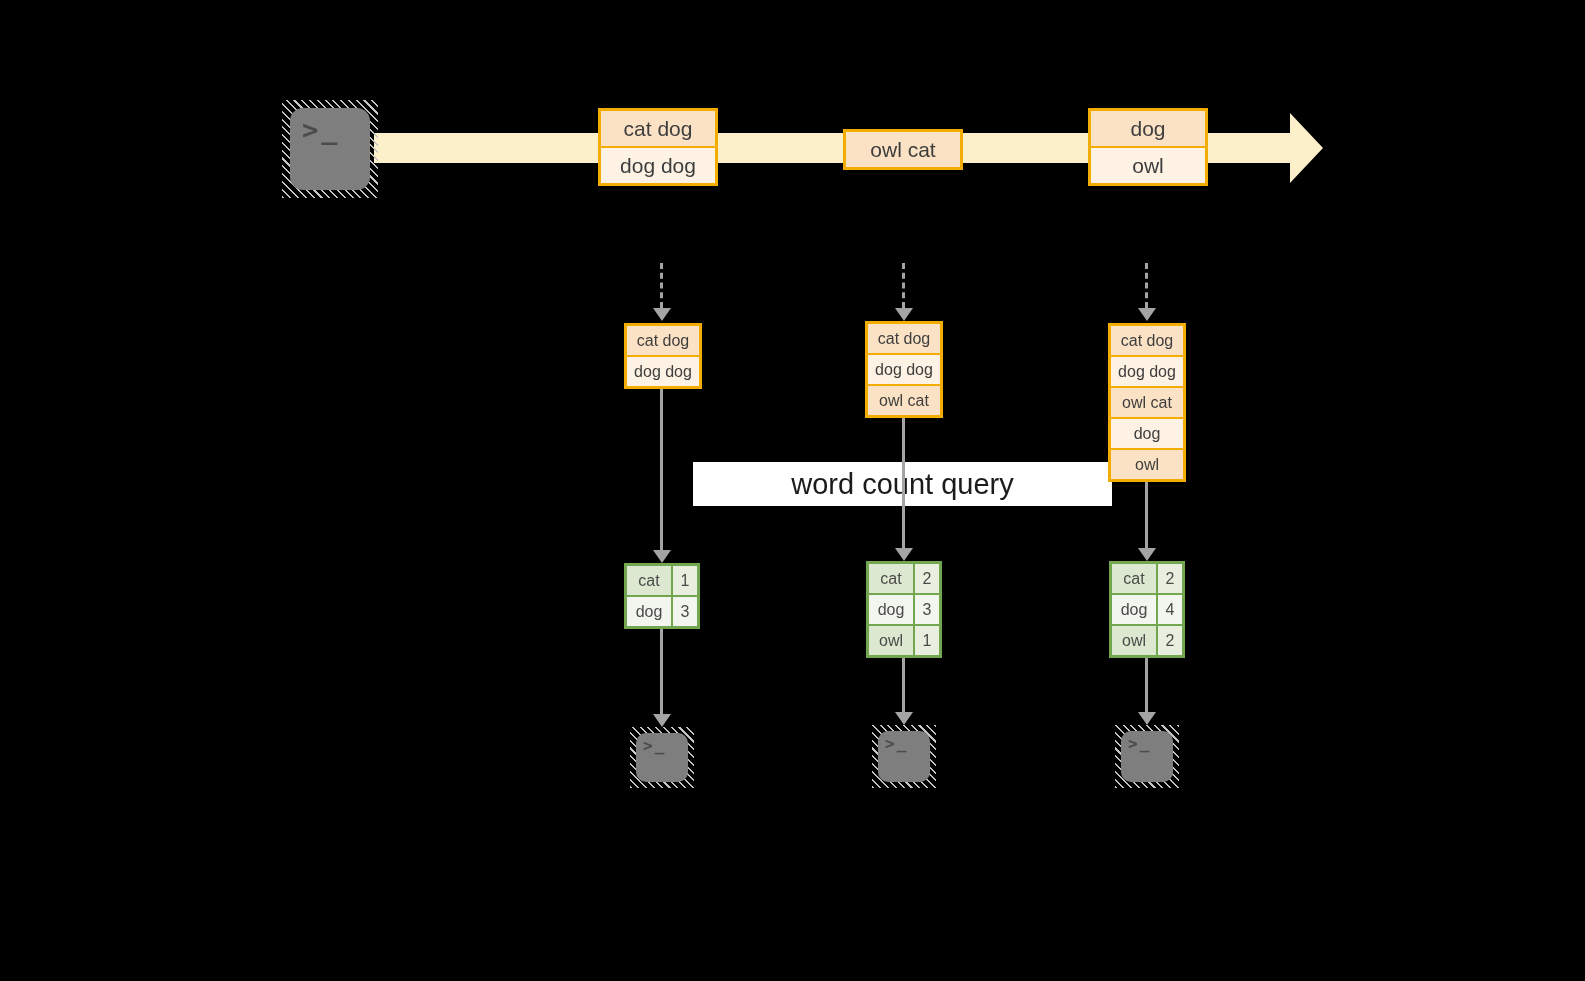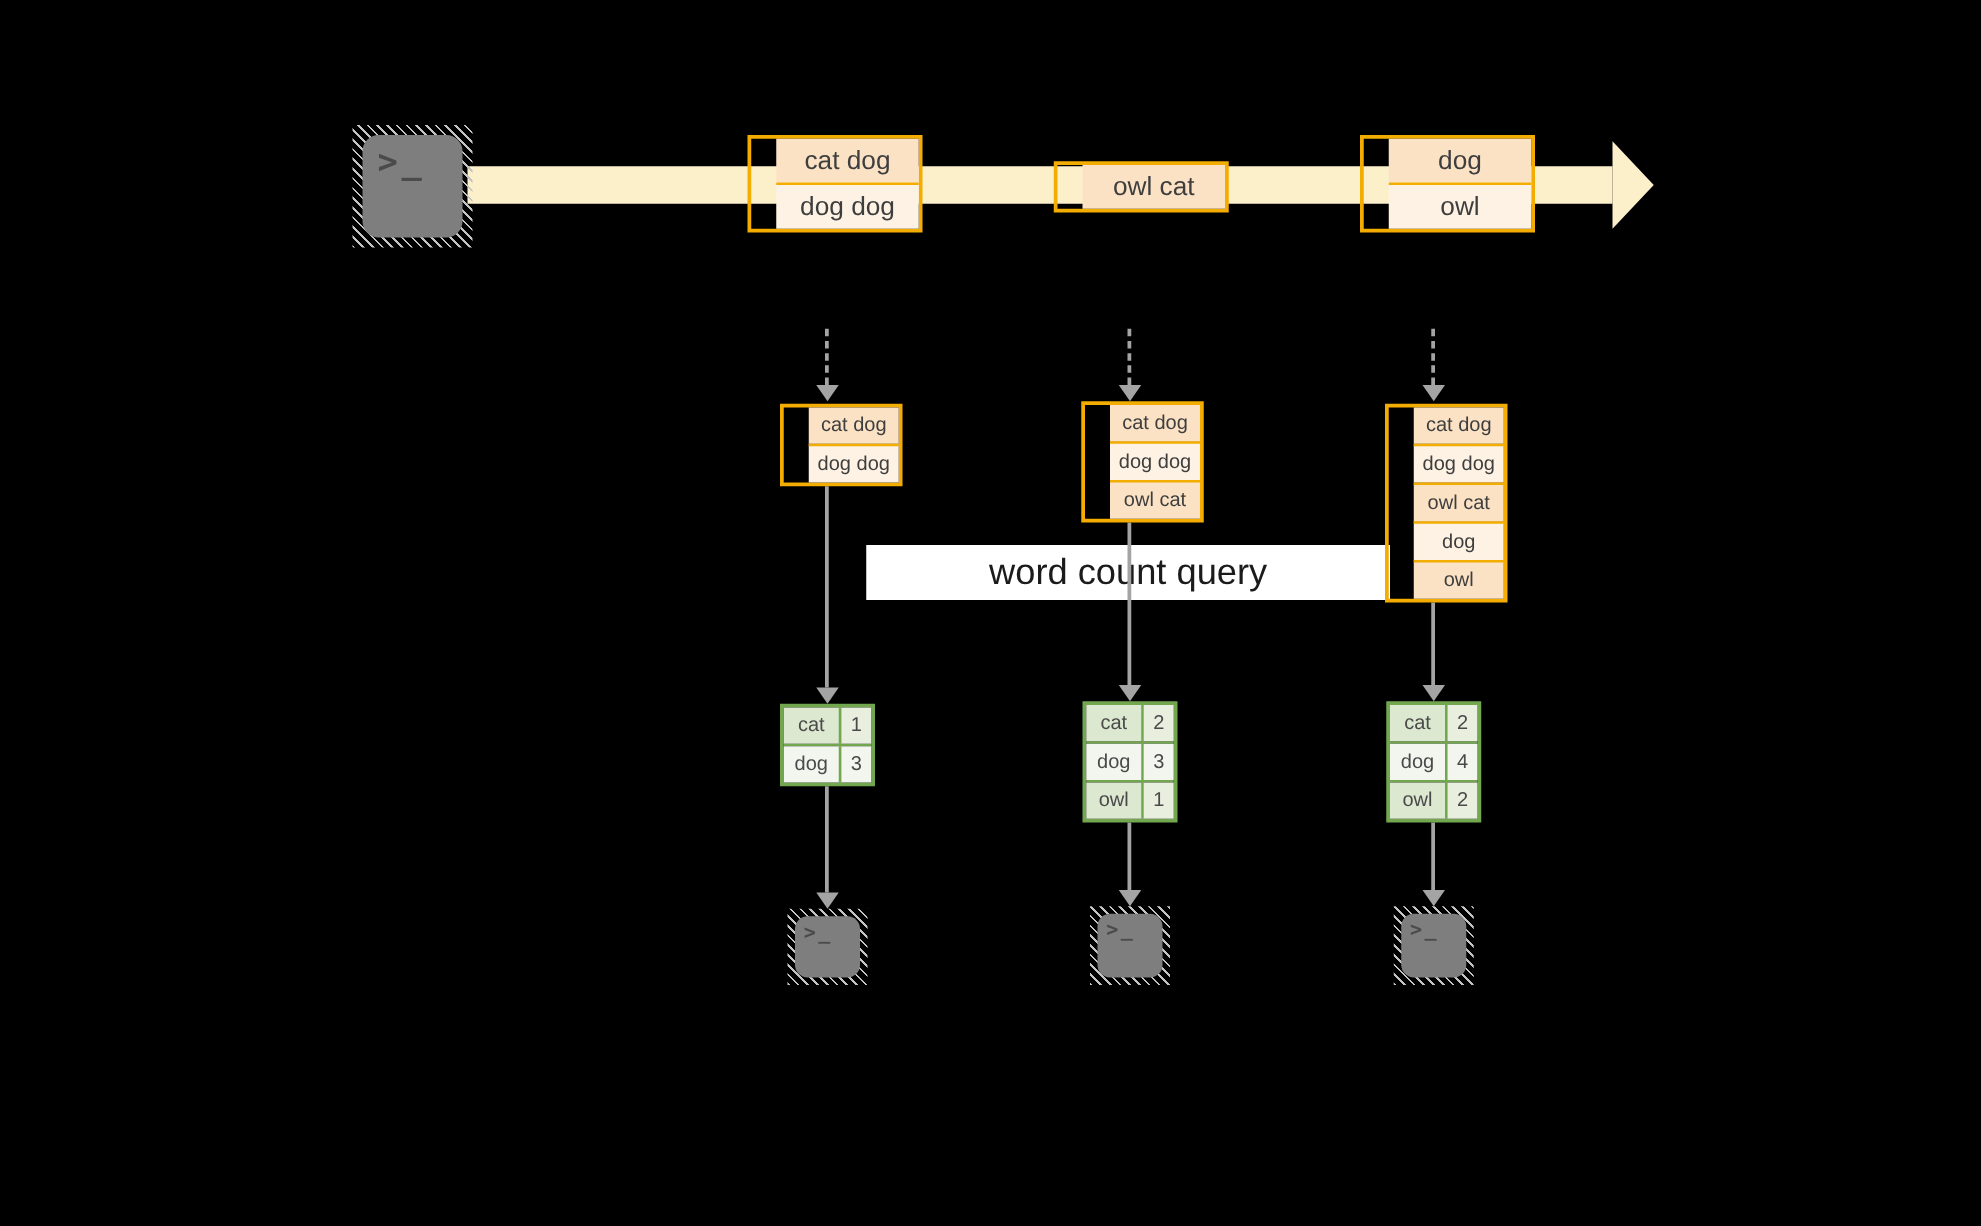--- a/index.html
+++ b/index.html
@@ -16,21 +16,21 @@
                 letter-spacing:3px; font-size:27px; font-family:"DejaVu Sans Mono", monospace; }
   .term-glyph.small { left:7px; top:3px; font-size:16px; letter-spacing:2px; }
 
   
   .band { position:absolute; background:var(--band,#fcf0cb); }
   .band-head { position:absolute; width:0; height:0;
     border-top:35px solid transparent; border-bottom:35px solid transparent;
     border-left:33px solid var(--band,#fcf0cb); }
 
   
-  .obox { position:absolute; border:3px solid var(--accent,#f3ac00); z-index:4;padding-left:20px; }
+  .obox { position:absolute; border:3px solid var(--accent,#f3ac00); z-index:4; }
   .orow { border-top:2px solid var(--accent,#f3ac00); text-align:center; color:#3e3e3e; }
   .orow:first-child { border-top:none; }
   .srow { width:114px; height:35px; line-height:35px; font-size:21px; }
   .mrow { width:72px; height:29px; line-height:29px; font-size:16px; }
   .ta { background:var(--row_a,#fbe2c5); }
   .tb { background:var(--row_b,#fdf2e3); }
 
   
   .gbox { position:absolute; border:3px solid var(--green,#72a750); width:70px; z-index:4; }
   .grow { display:flex; height:29px; line-height:29px; border-top:2px solid var(--green,#72a750);
@@ -43,21 +43,21 @@
   .g-b .gword, .g-b .gnum { background:var(--g_row_b,#f3f6ee); }
 
   
   .vline { position:absolute; width:3px; background:var(--line,#a4a4a4); z-index:3; }
   .vdash { position:absolute; width:0; border-left:3px dashed var(--line,#a4a4a4); z-index:3; }
   .tri   { position:absolute; width:0; height:0; z-index:3;
            border-left:9px solid transparent; border-right:9px solid transparent;
            border-top:13px solid var(--line,#a4a4a4); }
 
   
-  .query-label { position:absolute; left:693px; top:436px; width:419px; height:44px;
+  .query-label { position:absolute; left:693px; top:462px; width:419px; height:44px;
                  background:#ffffff; text-align:center; z-index:2; }
   .query-label span { position:relative; z-index:5; line-height:44px; font-size:29px; color:#1b1b1b; }
 </style>
 </head>
 <body>
 
 <div class="canvas">
 
   <div class="band" style="left:374px; top:133px; width:916px; height:30px;"></div>
   <div class="band-head" style="left:1290px; top:113px;"></div>

